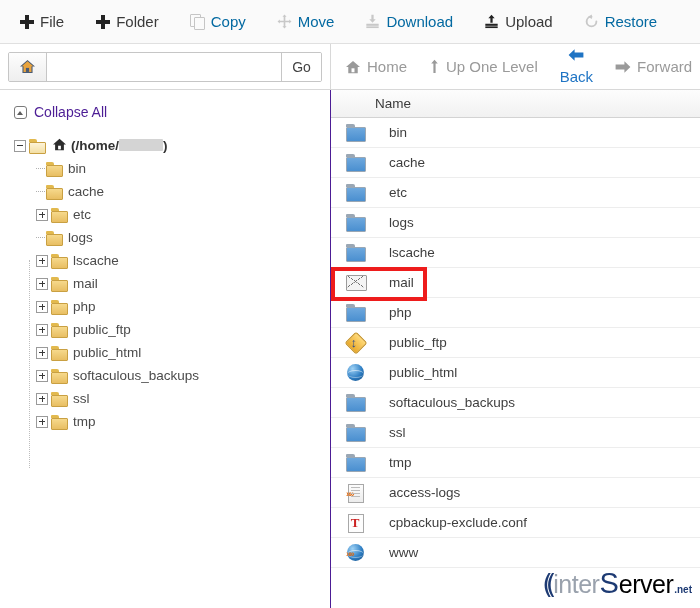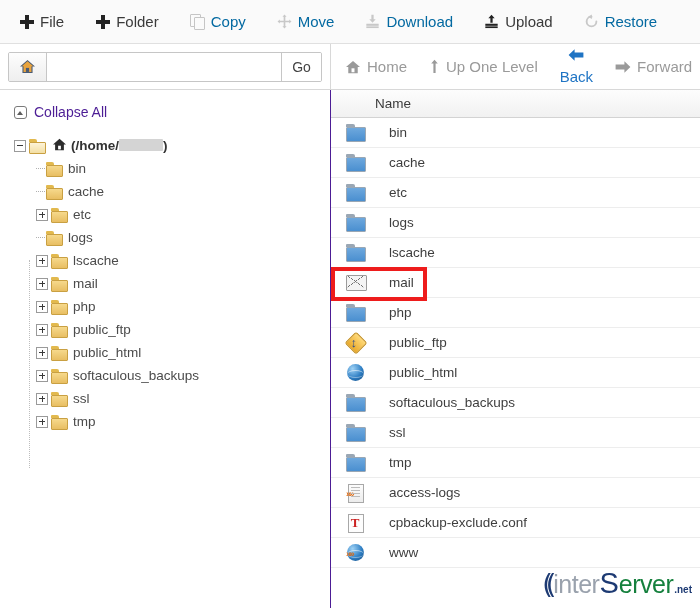--- a/index.html
+++ b/index.html
@@ -366,21 +366,21 @@
   }
   .logo-arcs {
     font-family:"DejaVu Sans", sans-serif;
     font-size:27px; color:#1d3a73;
     letter-spacing:-7px;
     margin-right:4px;
     line-height:1;
   }
   .logo-inter { font-size:25px; color:#9aa2ad; letter-spacing:-0.5px; line-height:1; }
   .logo-s { font-size:29px; color:#1d3a73; line-height:1; }
-  .logo-erver { font-size:25px; color:#15803d; letter-spacing:-0.5px; line-height:1; }
+  .logo-erver { font-size:25px; color:#000000; letter-spacing:-0.5px; line-height:1; }
   .logo-net { font-size:10px; color:#1d3a73; font-weight:bold; line-height:1; margin-left:1px;}
 </style>
 </head>
 <body>
 
 <div id="toolbar">
 
   <div class="tb-btn">
     <span class="tb-ico ico-plus"></span>
     <span>File</span>

